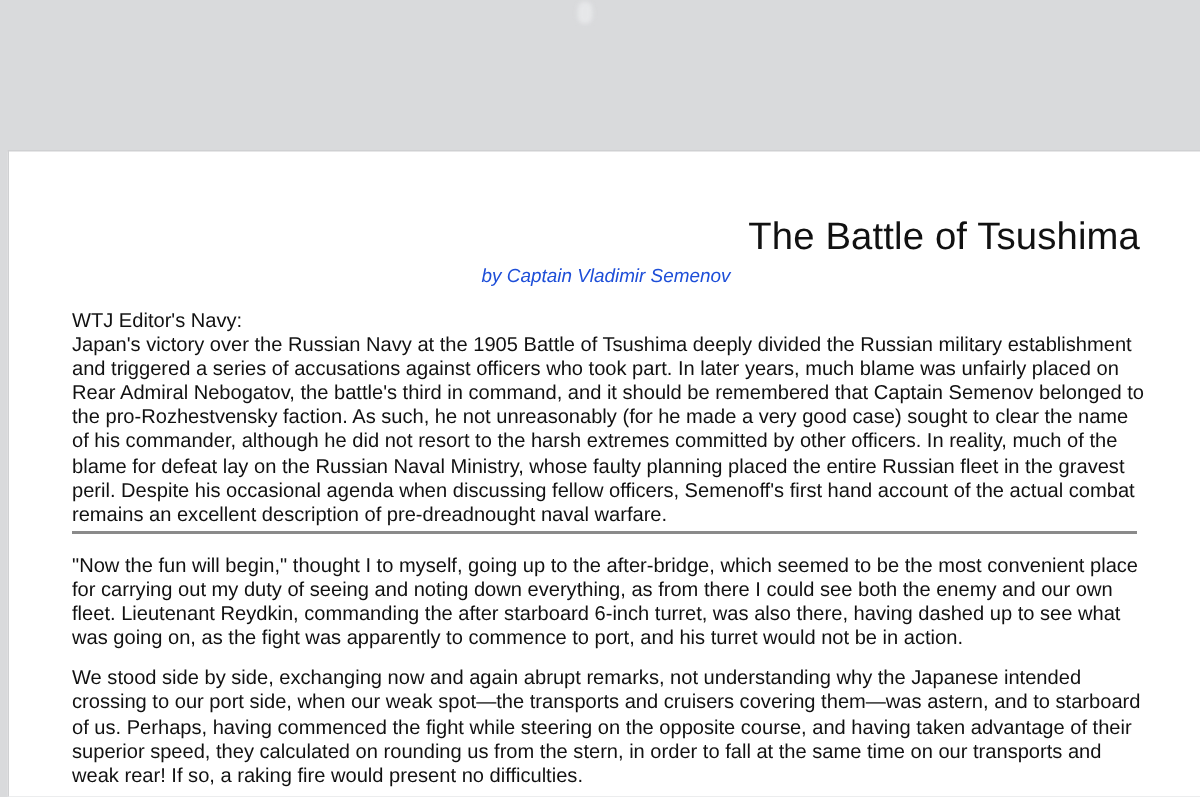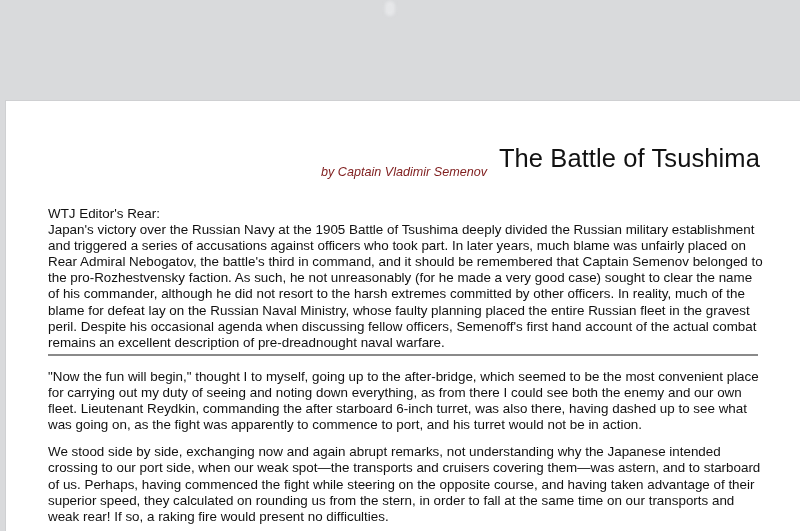--- a/index.html
+++ b/index.html
@@ -47,26 +47,26 @@
       width: 712px;
       text-align: right;
       font-size: 25.5px;
       font-weight: normal;
       margin: 0;
       color: #111;
       letter-spacing: 0.1px;
     }
     .byline {
       position: absolute;
-      left: 0; top: 64px;
+      left: 0; top: 76px;
       width: 712px;
       text-align: center;
       font-size: 12.6px;
       font-style: italic;
-      color: #7f1d1d;
+      color: #1d4ed8;
     }
     .note {
       position: absolute;
       left: 0; top: 105px;
       width: 716px;
       font-size: 13.4px;
       line-height: 16.1px;
       color: #111;
     }
     .note p { margin: 0; }
@@ -95,21 +95,21 @@
 <div class="top-area">
   <div class="blur-mark"></div>
 </div>
 
 <div class="page">
   <div class="content">
     <h1 class="title">The Battle of Tsushima</h1>
     <div class="byline">by Captain Vladimir Semenov</div>
 
     <div class="note">
-      <p>WTJ Editor's Rear:</p>
+      <p>WTJ Editor's Navy:</p>
       <p>Japan's victory over the Russian Navy at the 1905 Battle of Tsushima deeply divided the Russian military establishment and triggered a series of accusations against officers who took part. In later years, much blame was unfairly placed on Rear Admiral Nebogatov, the battle's third in command, and it should be remembered that Captain Semenov belonged to the pro-Rozhestvensky faction. As such, he not unreasonably (for he made a very good case) sought to clear the name of his commander, although he did not resort to the harsh extremes committed by other officers. In reality, much of the blame for defeat lay on the Russian Naval Ministry, whose faulty planning placed the entire Russian fleet in the gravest peril. Despite his occasional agenda when discussing fellow officers, Semenoff's first hand account of the actual combat remains an excellent description of pre-dreadnought naval warfare.</p>
     </div>
 
     <hr class="divider">
 
     <div class="body-text">
       <p>"Now the fun will begin," thought I to myself, going up to the after-bridge, which seemed to be the most convenient place for carrying out my duty of seeing and noting down everything, as from there I could see both the enemy and our own fleet. Lieutenant Reydkin, commanding the after starboard 6-inch turret, was also there, having dashed up to see what was going on, as the fight was apparently to commence to port, and his turret would not be in action.</p>
       <p>We stood side by side, exchanging now and again abrupt remarks, not understanding why the Japanese intended crossing to our port side, when our weak spot—the transports and cruisers covering them—was astern, and to starboard of us. Perhaps, having commenced the fight while steering on the opposite course, and having taken advantage of their superior speed, they calculated on rounding us from the stern, in order to fall at the same time on our transports and weak rear! If so, a raking fire would present no difficulties.</p>
     </div>
   </div>

